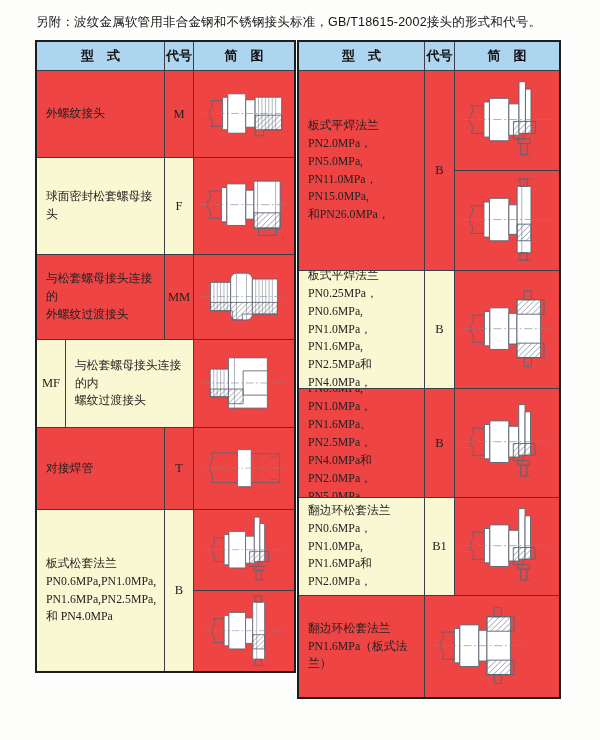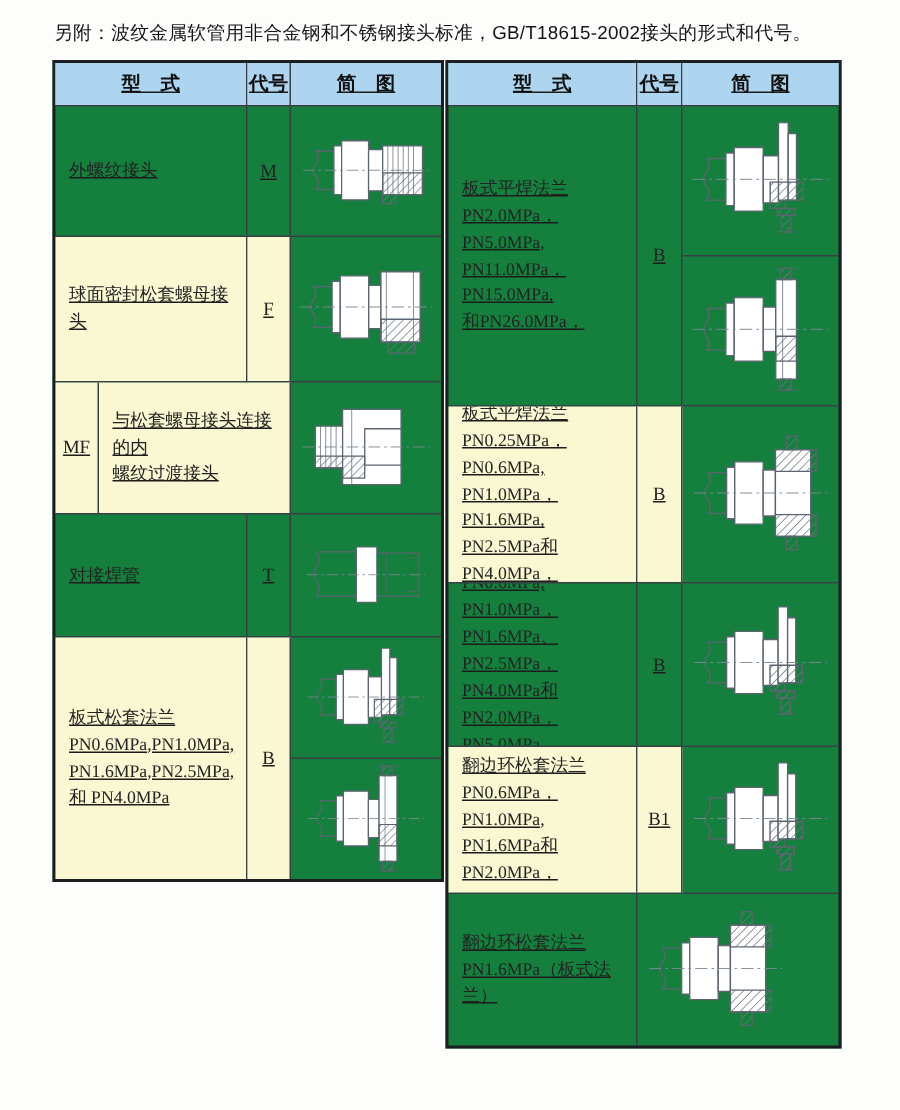--- a/index.html
+++ b/index.html
@@ -24,22 +24,21 @@
     letter-spacing:0.2px;
     color:#151515;
   }
   .tables{
     margin-left:35px;
     display:flex;
     align-items:flex-start;
   }
   .half{
     border:2px solid var(--outer);
-    background:#15803d;
-    text-decoration:underline;
+    background:#ef4444;
   }
   .half.right{margin-left:1px}
   .row{display:flex}
   .row + .row{border-top:1px solid var(--border)}
   .cell{border-right:1px solid var(--border);height:100%;overflow:hidden}
   .cell:last-child{border-right:none}
   
   .left .c-type{width:128px}
   .left .c-code{width:29px}
   .left .c-diag{width:100px}
@@ -137,20 +136,41 @@
                   <path d="M67 19 V71 M87 19 V71" stroke-width="0.55" fill="none"></path>
                   <path d="M63 54 H92 V71 H63 Z" fill="url(#h)"></path>
                   <rect x="68" y="71" width="20" height="8" fill="url(#h)"></rect>
                   <path d="M3 45 H101" fill="none" stroke="#7d8893" stroke-width="0.7" stroke-dasharray="9 3 2 3"></path>
                 </g>
               </svg>
             </div>
         </div>
       </div>
 
+      <div class="row" style="height:85px">
+        <div class="cell c-type tcell">与松套螺母接头连接的
+外螺纹过渡接头</div>
+        <div class="cell c-code ccell">MM</div>
+        <div class="cell c-diag dcell">
+          <div class="dg">
+              <svg class="dsvg" viewBox="0 0 104 92" xmlns="http://www.w3.org/2000/svg">
+                <g fill="#fff" stroke="#5b6470" stroke-width="1" stroke-linejoin="round">
+                  <rect x="12" y="28" width="24" height="34"></rect>
+                  <path d="M16 28 V62 M20 28 V62 M24 28 V62 M28 28 V62 M32 28 V62" stroke-width="0.55" fill="none"></path>
+                  <rect x="36" y="17" width="26" height="56" rx="7"></rect>
+                  <path d="M43 17 V73 M55 17 V73" stroke-width="0.55" fill="none"></path>
+                  <rect x="62" y="24" width="30" height="42"></rect>
+                  <path d="M66 24 V66 M70 24 V66 M74 24 V66 M78 24 V66 M82 24 V66 M86 24 V66" stroke-width="0.55" fill="none"></path>
+                  <path d="M12 52 H92 V66 H50 V73 H38 V62 H12 Z" fill="url(#h)"></path>
+                  <path d="M3 45 H101" fill="none" stroke="#7d8893" stroke-width="0.7" stroke-dasharray="9 3 2 3"></path>
+                </g>
+              </svg>
+            </div>
+        </div>
+      </div>
 
       <div class="row" style="height:88px">
         <div class="cell c-code ccell hl">MF</div>
         <div class="cell c-type tcell hl">与松套螺母接头连接的内
 螺纹过渡接头</div>
         <div class="cell c-diag dcell">
           <div class="dg">
               <svg class="dsvg" viewBox="0 0 104 92" xmlns="http://www.w3.org/2000/svg">
                 <g fill="#fff" stroke="#5b6470" stroke-width="1" stroke-linejoin="round">
                   <rect x="13" y="29" width="21" height="32"></rect>

